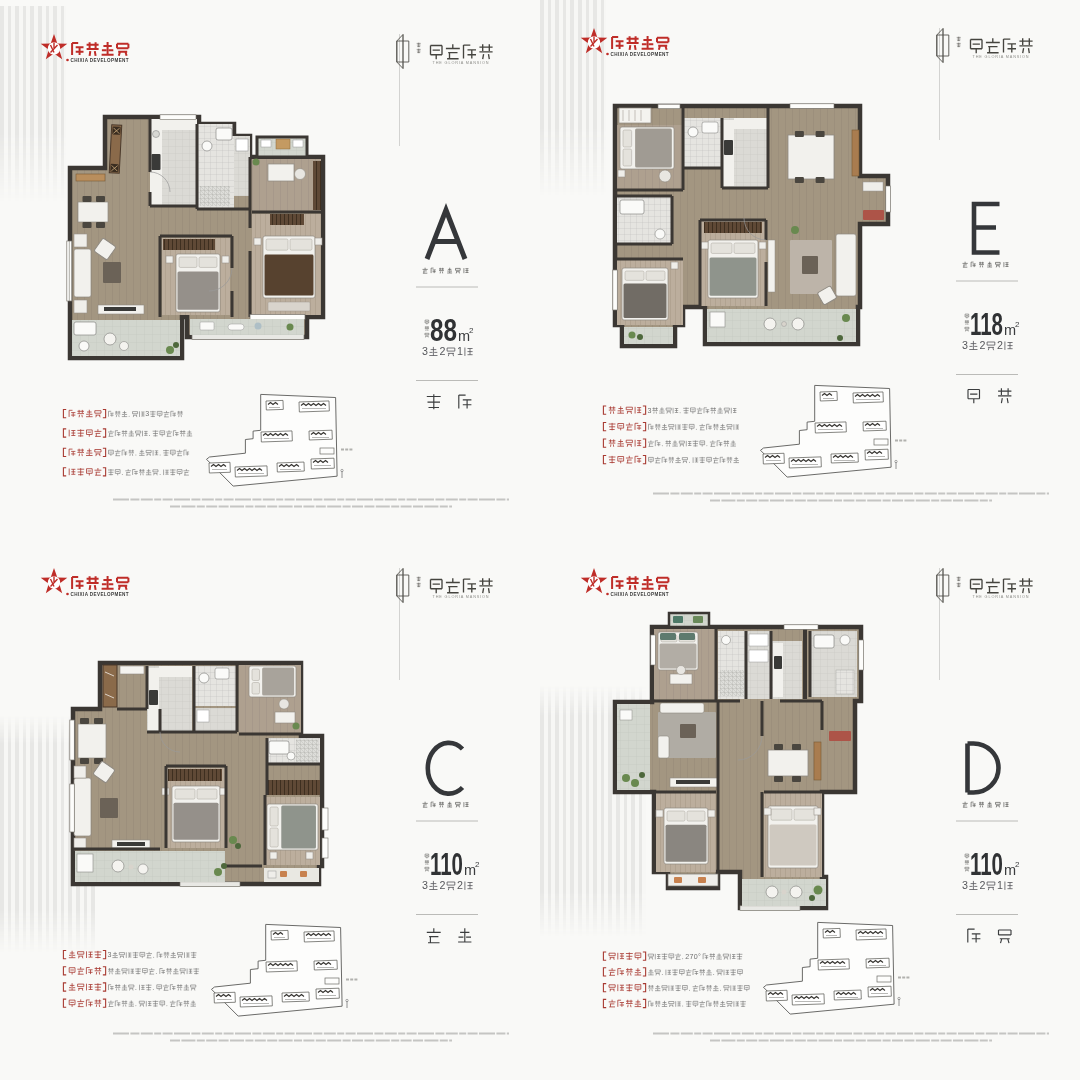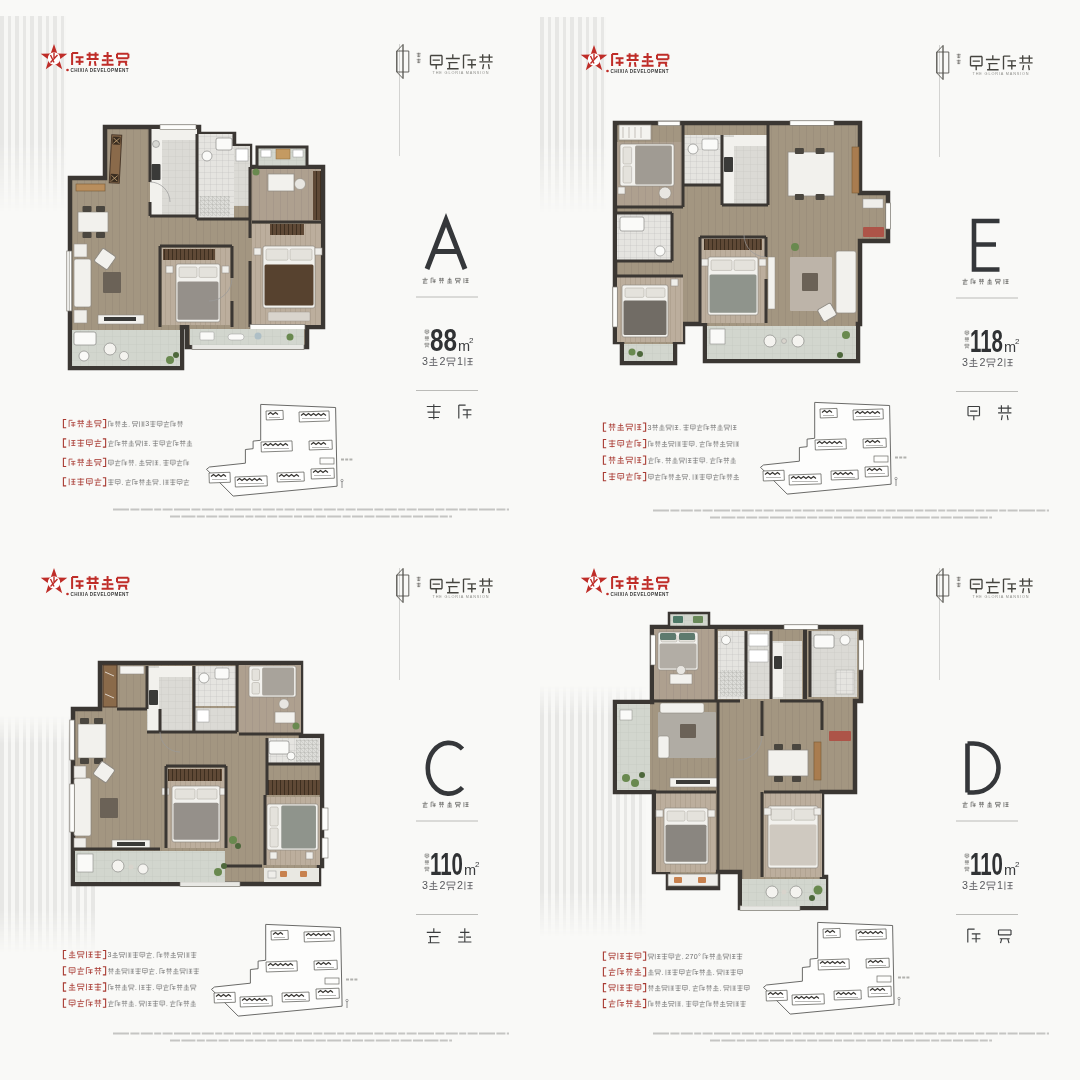--- a/index.html
+++ b/index.html
@@ -4,21 +4,21 @@
 #page{position:relative;width:1080px;height:1080px;background:#f9f9f7;overflow:hidden;font-family:"Liberation Sans",sans-serif;}
 .quad{position:absolute;width:540px;height:540px;}
 .stripes{position:absolute;background:repeating-linear-gradient(90deg,#e7e7e5 0 3.6px,#f7f7f5 3.6px 7.6px);}
 .fadeB{-webkit-mask-image:linear-gradient(180deg,#000 65%,transparent);mask-image:linear-gradient(180deg,#000 65%,transparent);}
 .fadeTB{-webkit-mask-image:linear-gradient(180deg,transparent,#000 12%,#000 82%,transparent);mask-image:linear-gradient(180deg,transparent,#000 12%,#000 82%,transparent);}
 svg{position:absolute;left:0;top:0;}
 </style></head>
 <body>
 <div id="page">
 
-<div class="quad" style="left:0px;top:16px;">
+<div class="quad" style="left:0px;top:6px;">
 
 <div class="stripes fadeB" style="left:0;top:0;width:66px;height:196px;"></div>
 <svg width="540" height="540" viewBox="0 0 540 540">
 <defs>
 <pattern id="tile" width="7" height="7" patternUnits="userSpaceOnUse">
             <rect width="7" height="7" fill="#dbdad5"></rect>
             <path d="M7 0H0V7" stroke="#c7c7c2" fill="none" stroke-width="0.7"></path>
           </pattern>
 <pattern id="btile" width="8" height="8" patternUnits="userSpaceOnUse">
             <rect width="8" height="8" fill="#d2d6ce"></rect>
@@ -420,21 +420,21 @@
           <line x1="146" y1="63.5" x2="158" y2="63.5" stroke="#9a9a96" stroke-width="2.2" stroke-dasharray="3 1.2" opacity="0.75"></line>
         </g>
 
 <g>
           <line x1="113" y1="493.5" x2="509" y2="493.5" stroke="#9c9c99" stroke-width="2.2" stroke-dasharray="16 1.4 9 1.4 12 1.4 7 1.4 10 1.4" opacity="0.55"></line>
           <line x1="170" y1="500.5" x2="452" y2="500.5" stroke="#9c9c99" stroke-width="2.2" stroke-dasharray="10 1.4 14 1.4 8 1.4 11 1.4" opacity="0.55"></line>
         </g>
 </svg>
 </div>
 
-<div class="quad" style="left:540px;top:17px;">
+<div class="quad" style="left:540px;top:0px;">
 
 <div class="stripes fadeB" style="left:0;top:0;width:66px;height:196px;"></div>
 <svg width="540" height="540" viewBox="0 0 540 540">
 
 <g>
           <polygon points="54.0,28.0 57.3,37.5 67.3,37.7 59.3,43.7 62.2,53.3 54.0,47.6 45.8,53.3 48.7,43.7 40.7,37.7 50.7,37.5" fill="#bf2d28"></polygon>
           <circle cx="54" cy="42.5" r="6.2" fill="#fff"></circle>
           <path d="M50.5,39 L54,46.5 M57.5,39 L50.5,46.5 M54,36.5 L54,42" stroke="#bf2d28" stroke-width="1.4" fill="none"></path>
         </g>
 

